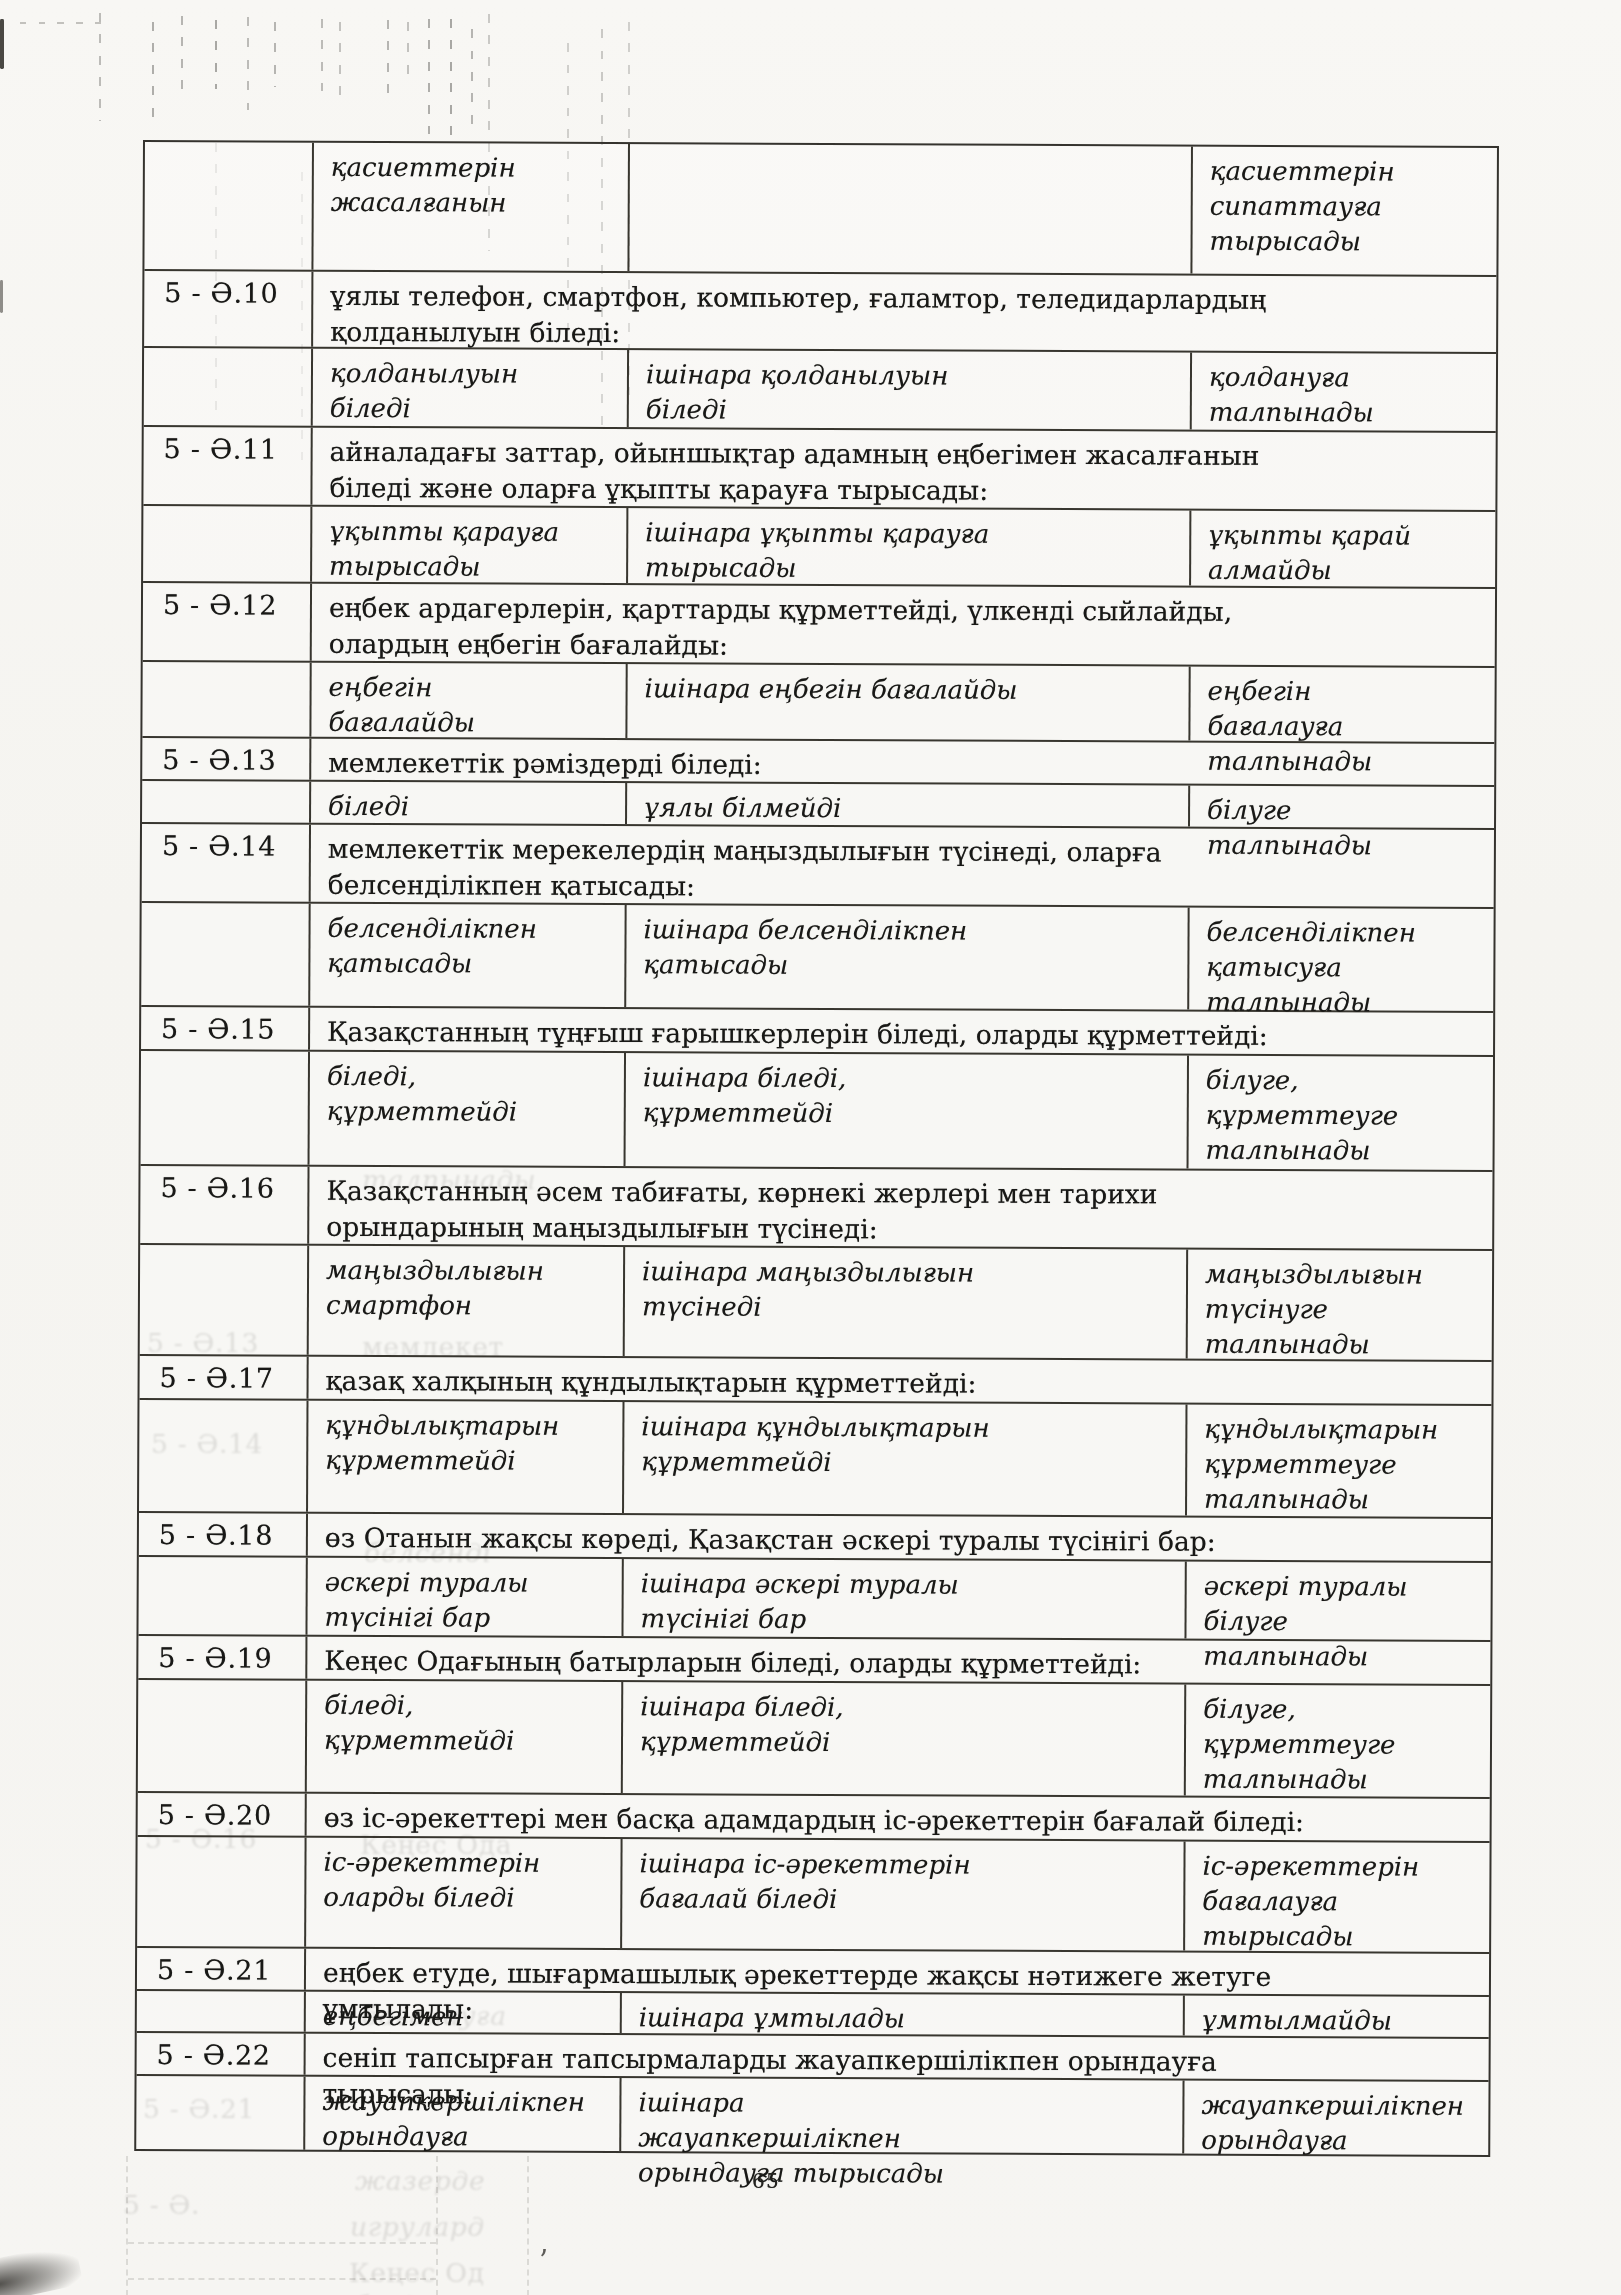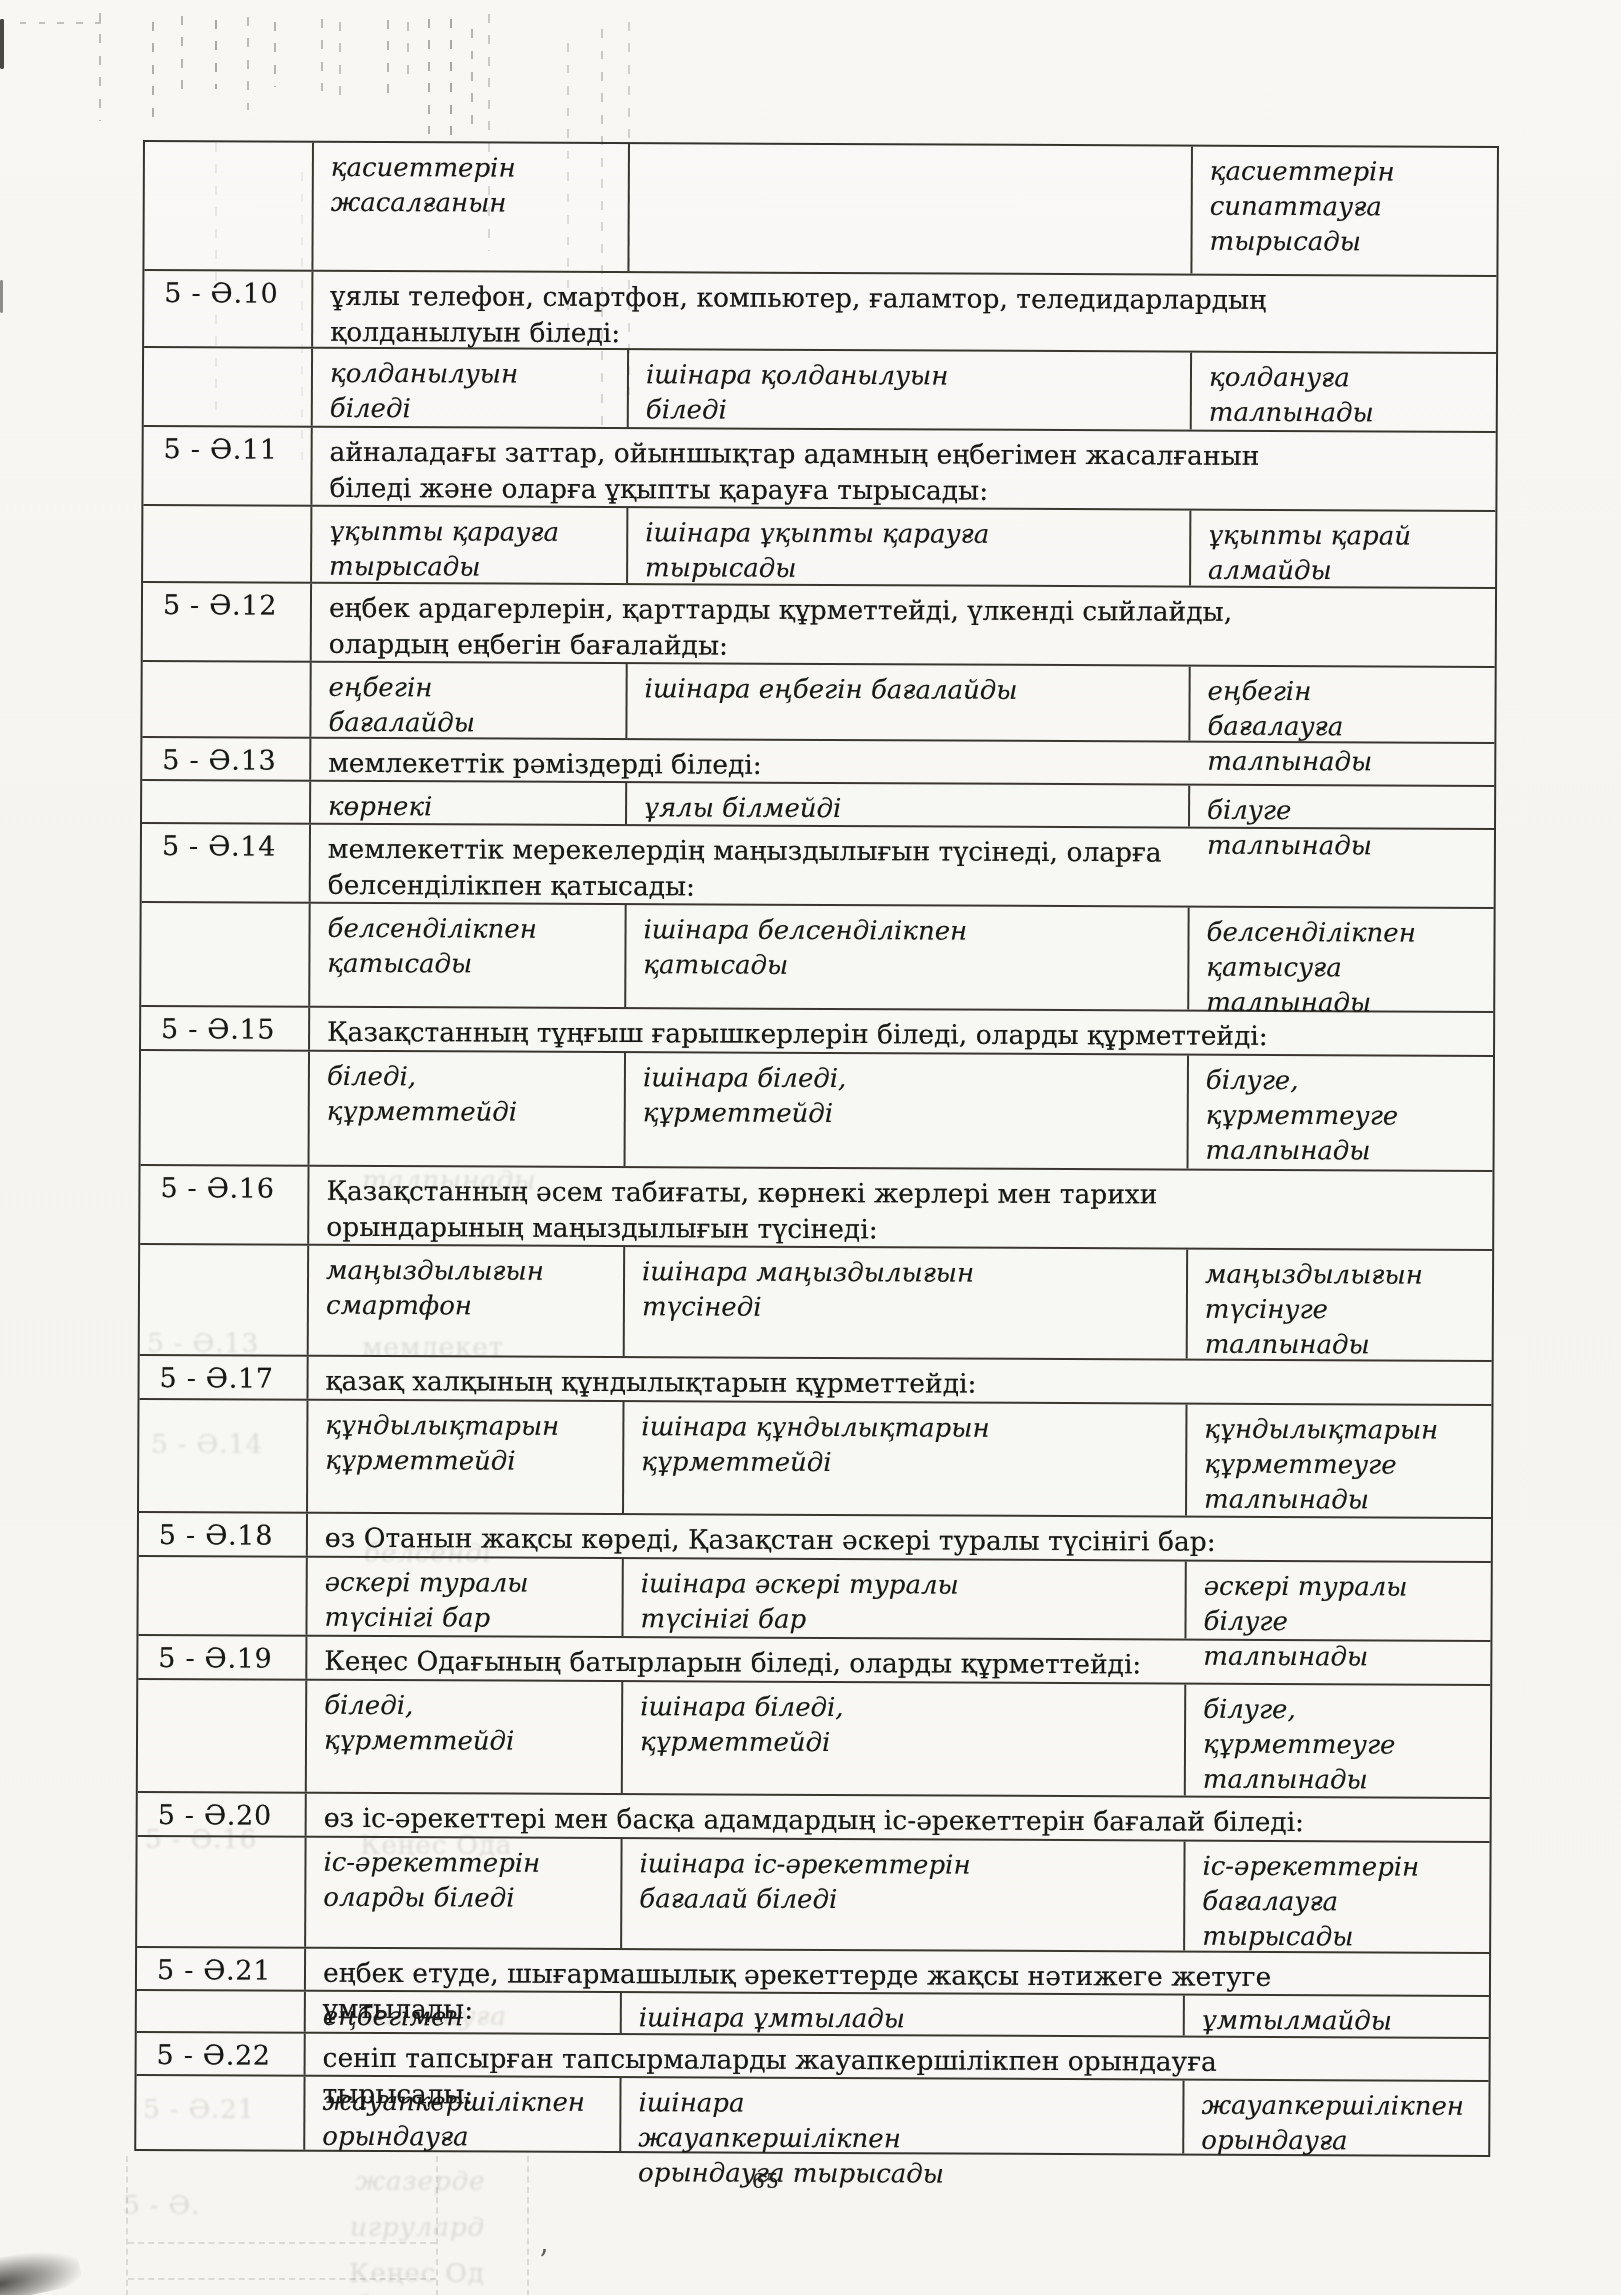--- a/index.html
+++ b/index.html
@@ -151,21 +151,21 @@
       <div class="cell c-l2 lvl"><span class="tx">ішінара еңбегін бағалайды</span></div>
       <div class="cell c-l3 lvl"><span class="tx">еңбегін бағалауға талпынады</span></div>
     </div>
 
     <div class="trow" style="height:43px">
       <div class="cell c-code">5 - Ә.13</div>
       <div class="cell c-desc"><span class="tx">мемлекеттік рәміздерді біледі:</span></div>
     </div>
     <div class="trow" style="height:43px">
       <div class="cell c-code"></div>
-      <div class="cell c-l1 lvl"><span class="tx">көрнекі</span></div>
+      <div class="cell c-l1 lvl"><span class="tx">біледі</span></div>
       <div class="cell c-l2 lvl"><span class="tx">ұялы білмейді</span></div>
       <div class="cell c-l3 lvl"><span class="tx">білуге талпынады</span></div>
     </div>
 
     <div class="trow" style="height:79px">
       <div class="cell c-code">5 - Ә.14</div>
       <div class="cell c-desc"><span class="tx">мемлекеттік мерекелердің маңыздылығын түсінеді, оларға белсенділікпен қатысады:</span></div>
     </div>
     <div class="trow" style="height:104px">
       <div class="cell c-code"></div>

